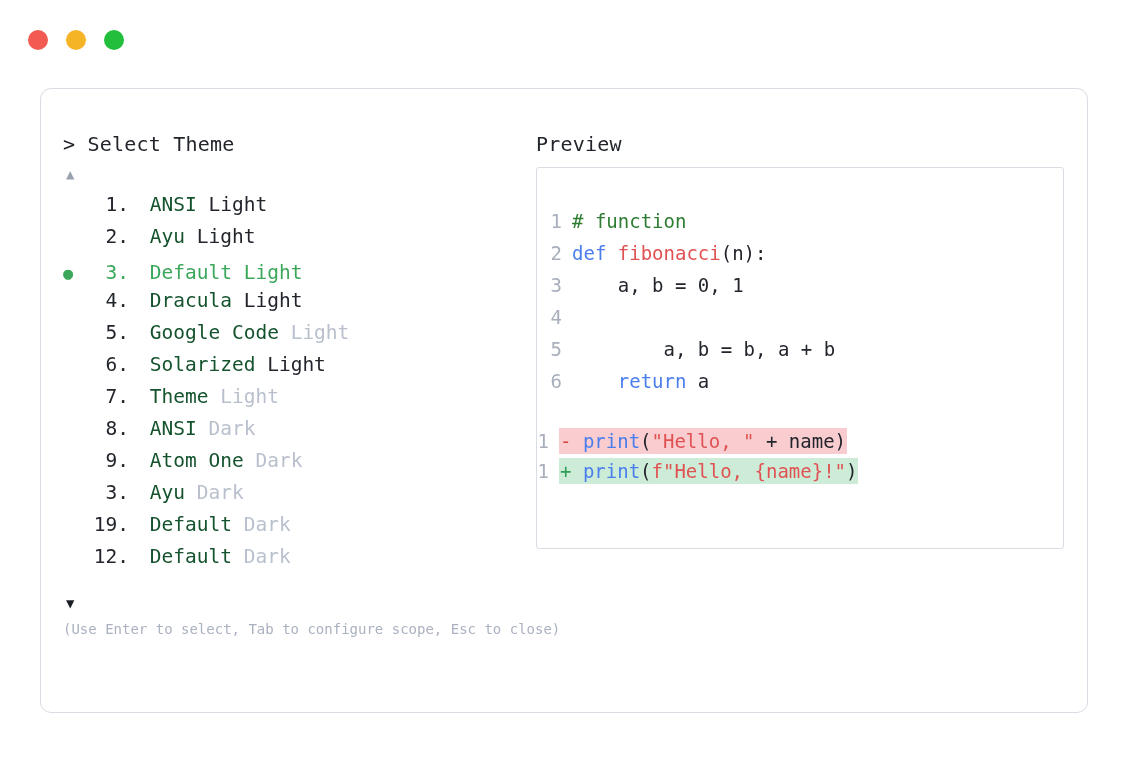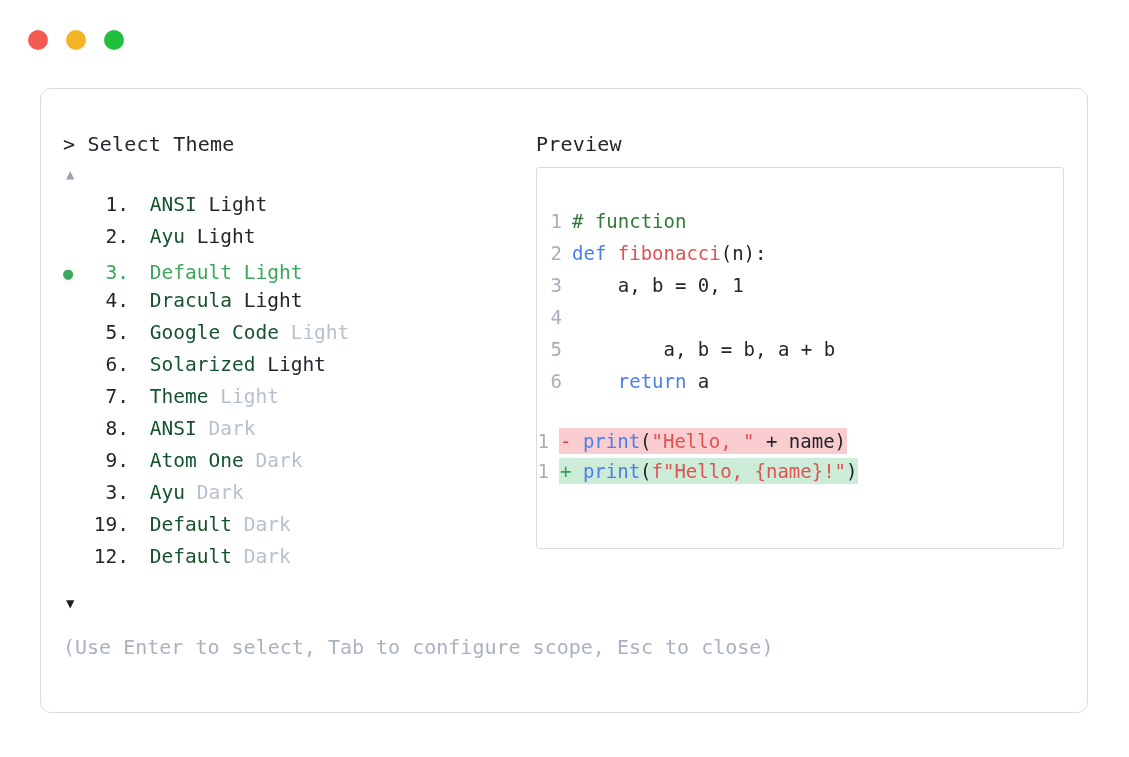--- a/index.html
+++ b/index.html
@@ -143,22 +143,22 @@
   .tok-func     { color: #e05252; }
   .tok-builtin  { color: #4a7eed; }
   .tok-plain    { color: #22252c; }
   .tok-string   { color: #e05252; }
   .tok-number   { color: #22252c; }
 
   
   .hint {
     position: absolute;
     left: 22px;
-    top: 546px;
-    font-size: 20px;
+    top: 532px;
+    font-size: 14px;
     color: #aab1c0;
     white-space: pre;
   }
 </style>
 </head>
 <body>
 
 <div class="titlebar">
   <span class="dot" style="background: rgb(242, 90, 82);"></span>
   <span class="dot" style="background: rgb(245, 180, 38);"></span>

